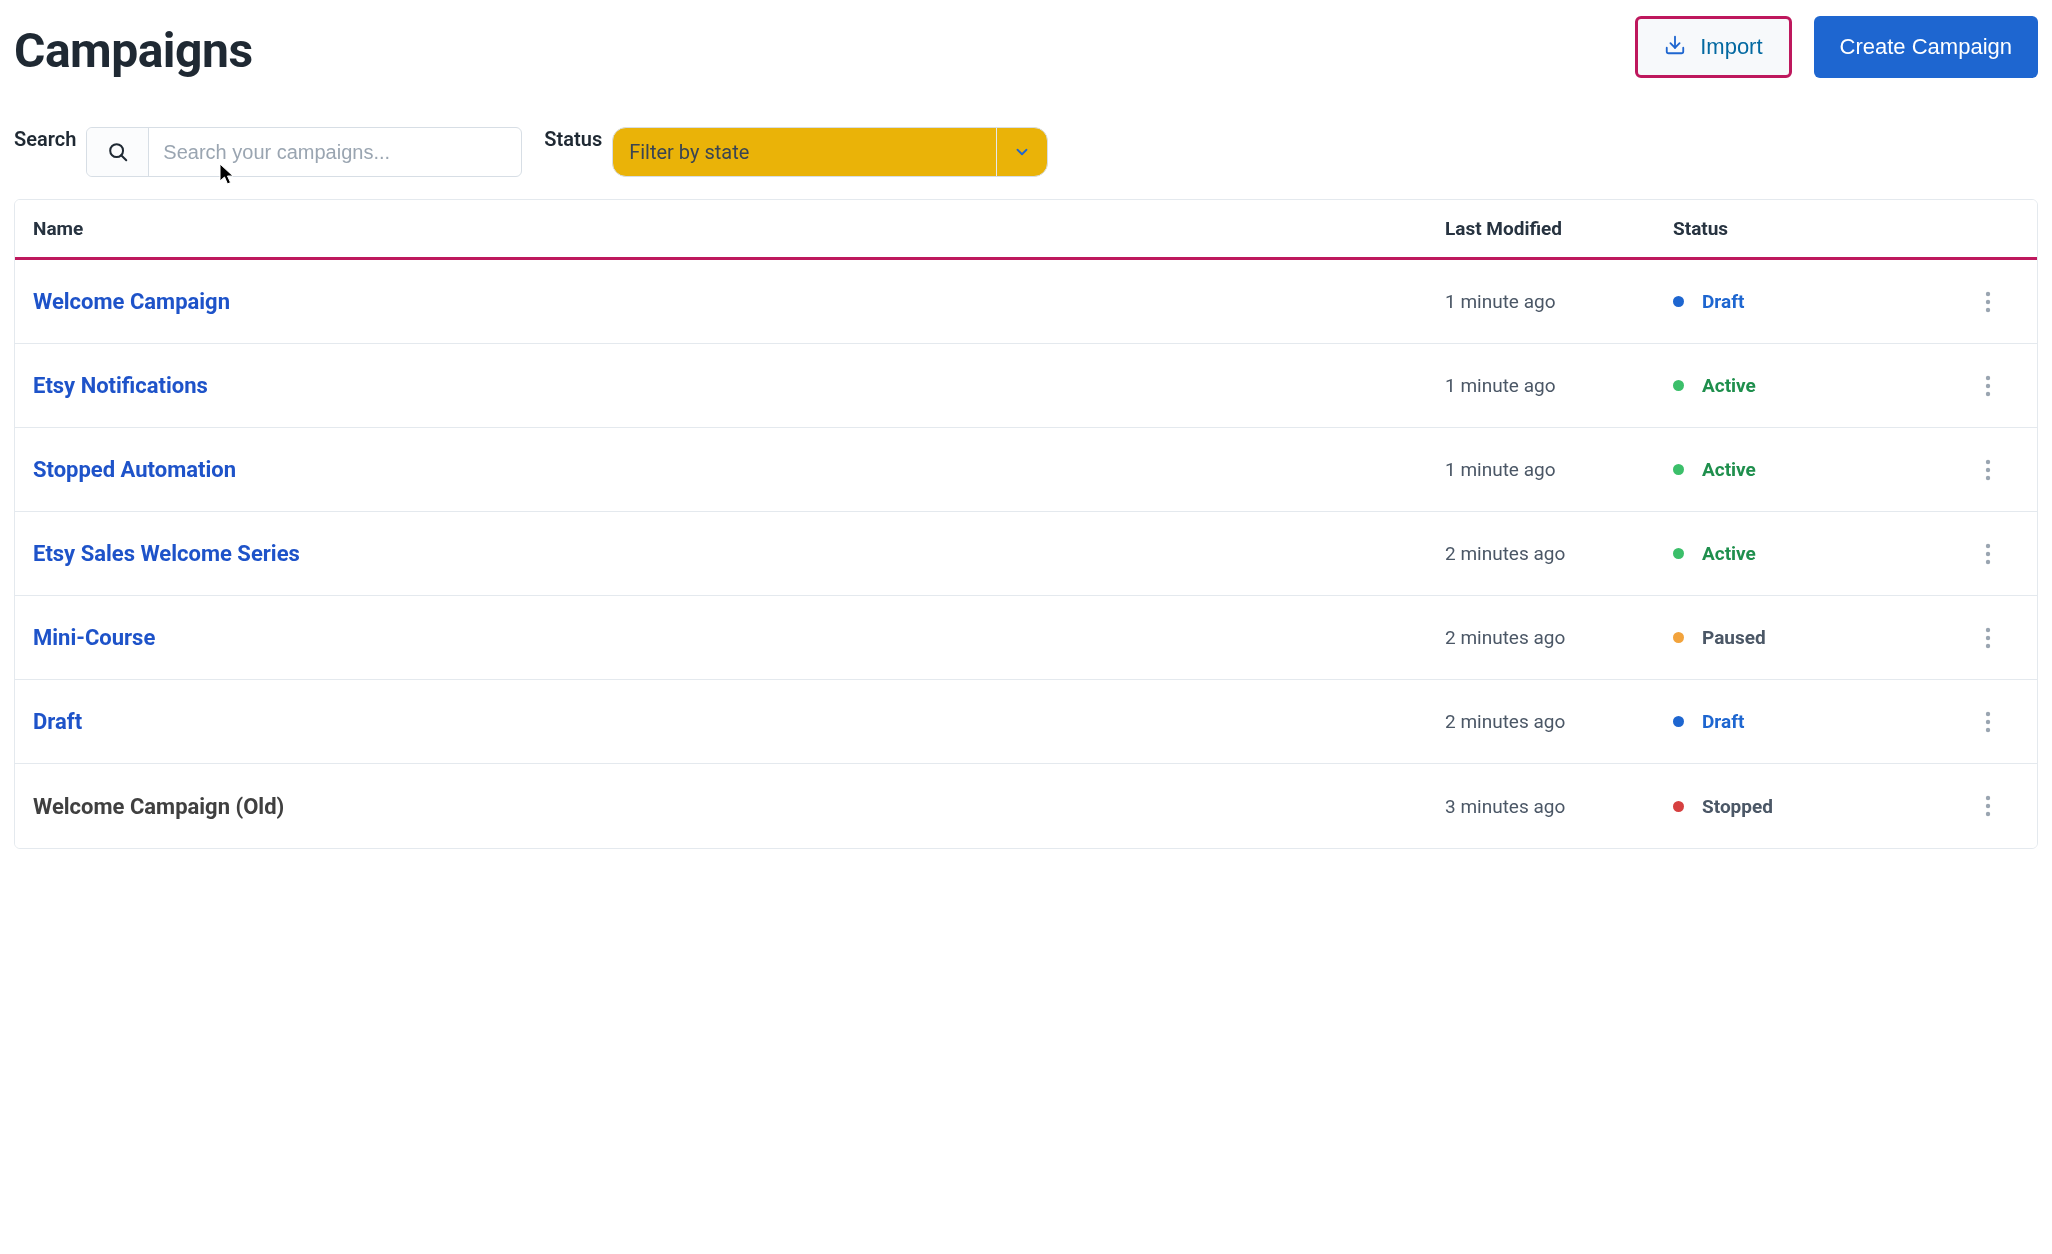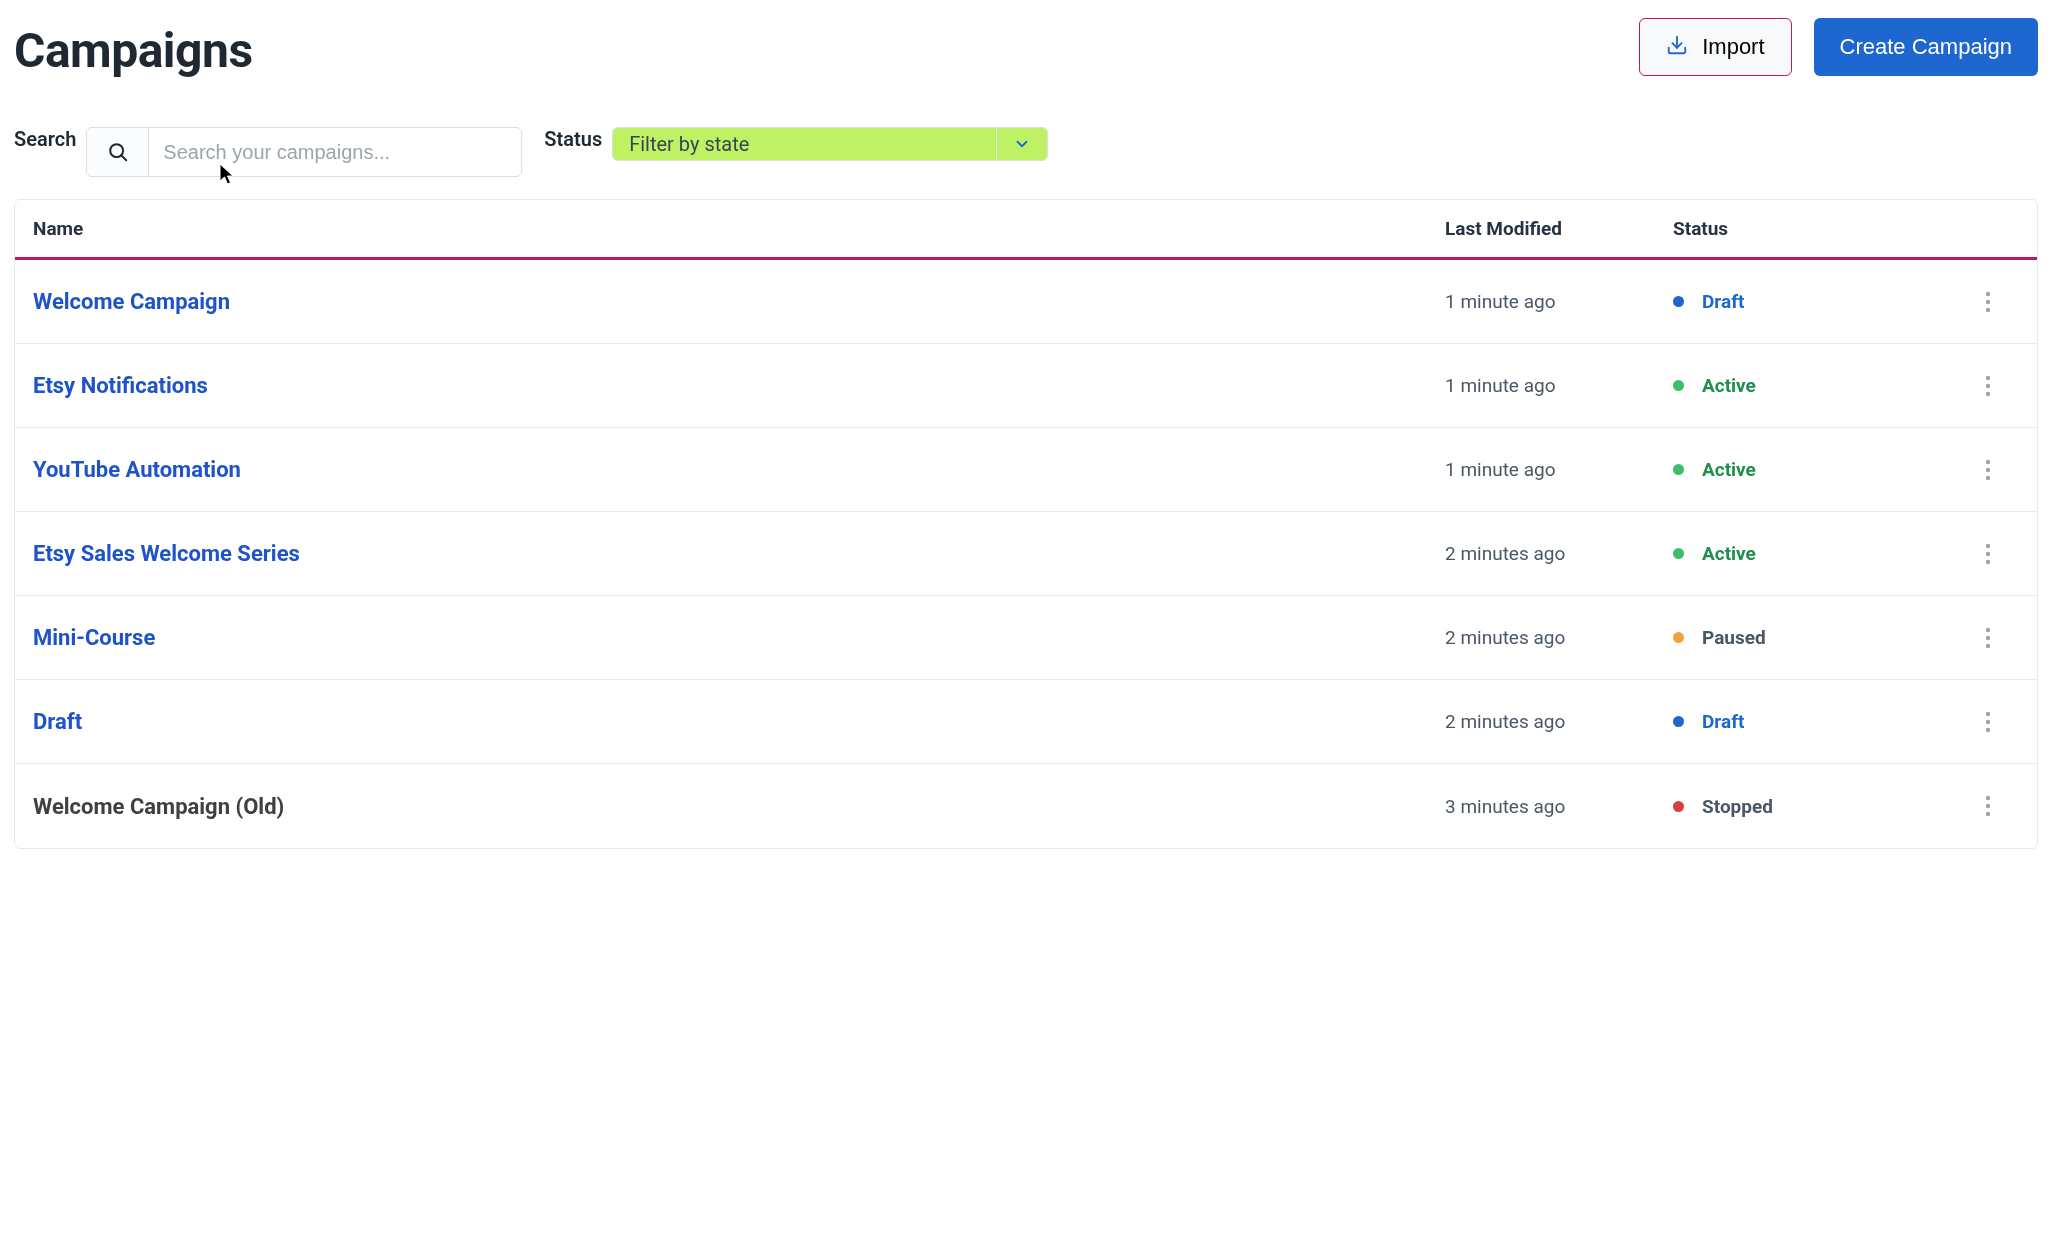--- a/index.html
+++ b/index.html
@@ -33,22 +33,22 @@
     padding: 15px 26px;
     font-size: 22px;
     font-weight: 500;
     border-radius: 6px;
     cursor: pointer;
     border: none;
     line-height: 1;
   }
   .btn-secondary {
     background: #f7f9fb;
-    border: 1px solid #be185d;
-    color: #000000;
+    border: 3px solid #be185d;
+    color: #0369a1;
     text-align: right;
   }
   .btn-primary {
     background: #1e66d0;
     color: #fff;
   }
   .filters {
     display: flex;
     gap: 22px;
     margin-bottom: 22px;
@@ -87,25 +87,25 @@
     padding: 0 14px;
     color: #3a4552;
     background: transparent;
   }
   .search-input::placeholder { color: #9aa5b1; }
   .select-wrap {
     display: flex;
     align-items: center;
     justify-content: space-between;
     border: 1px solid #d7dee5;
-    border-radius: 6px;
-    height: 34px;
+    border-radius: 14px;
+    height: 50px;
     width: 436px;
     padding: 0 16px;
-    background: #bef264;
+    background: #eab308;
     cursor: pointer;
   }
   .select-text { font-size: 20px; color: #3a4552; }
   .select-chevron-wrap {
     height: 100%;
     display:flex;
     align-items:center;
     padding-left:16px;
     border-left:1px solid #e4e9ee;
   }
@@ -258,21 +258,21 @@
     </div>
     <div class="actions-cell">
       <svg width="6" height="22" viewBox="0 0 6 22">
         <circle cx="3" cy="3" r="2.2" fill="#9aa5b1"></circle>
         <circle cx="3" cy="11" r="2.2" fill="#9aa5b1"></circle>
         <circle cx="3" cy="19" r="2.2" fill="#9aa5b1"></circle>
       </svg>
     </div>
   </div>
       <div class="trow">
-    <div class="name-link">YouTube Automation</div>
+    <div class="name-link">Stopped Automation</div>
     <div class="modified">1 minute ago</div>
     <div class="status-cell">
       <span class="status-dot" style="background:#3bbf6a"></span>
       <span class="status-text" style="color:#1f8f4d">Active</span>
     </div>
     <div class="actions-cell">
       <svg width="6" height="22" viewBox="0 0 6 22">
         <circle cx="3" cy="3" r="2.2" fill="#9aa5b1"></circle>
         <circle cx="3" cy="11" r="2.2" fill="#9aa5b1"></circle>
         <circle cx="3" cy="19" r="2.2" fill="#9aa5b1"></circle>

